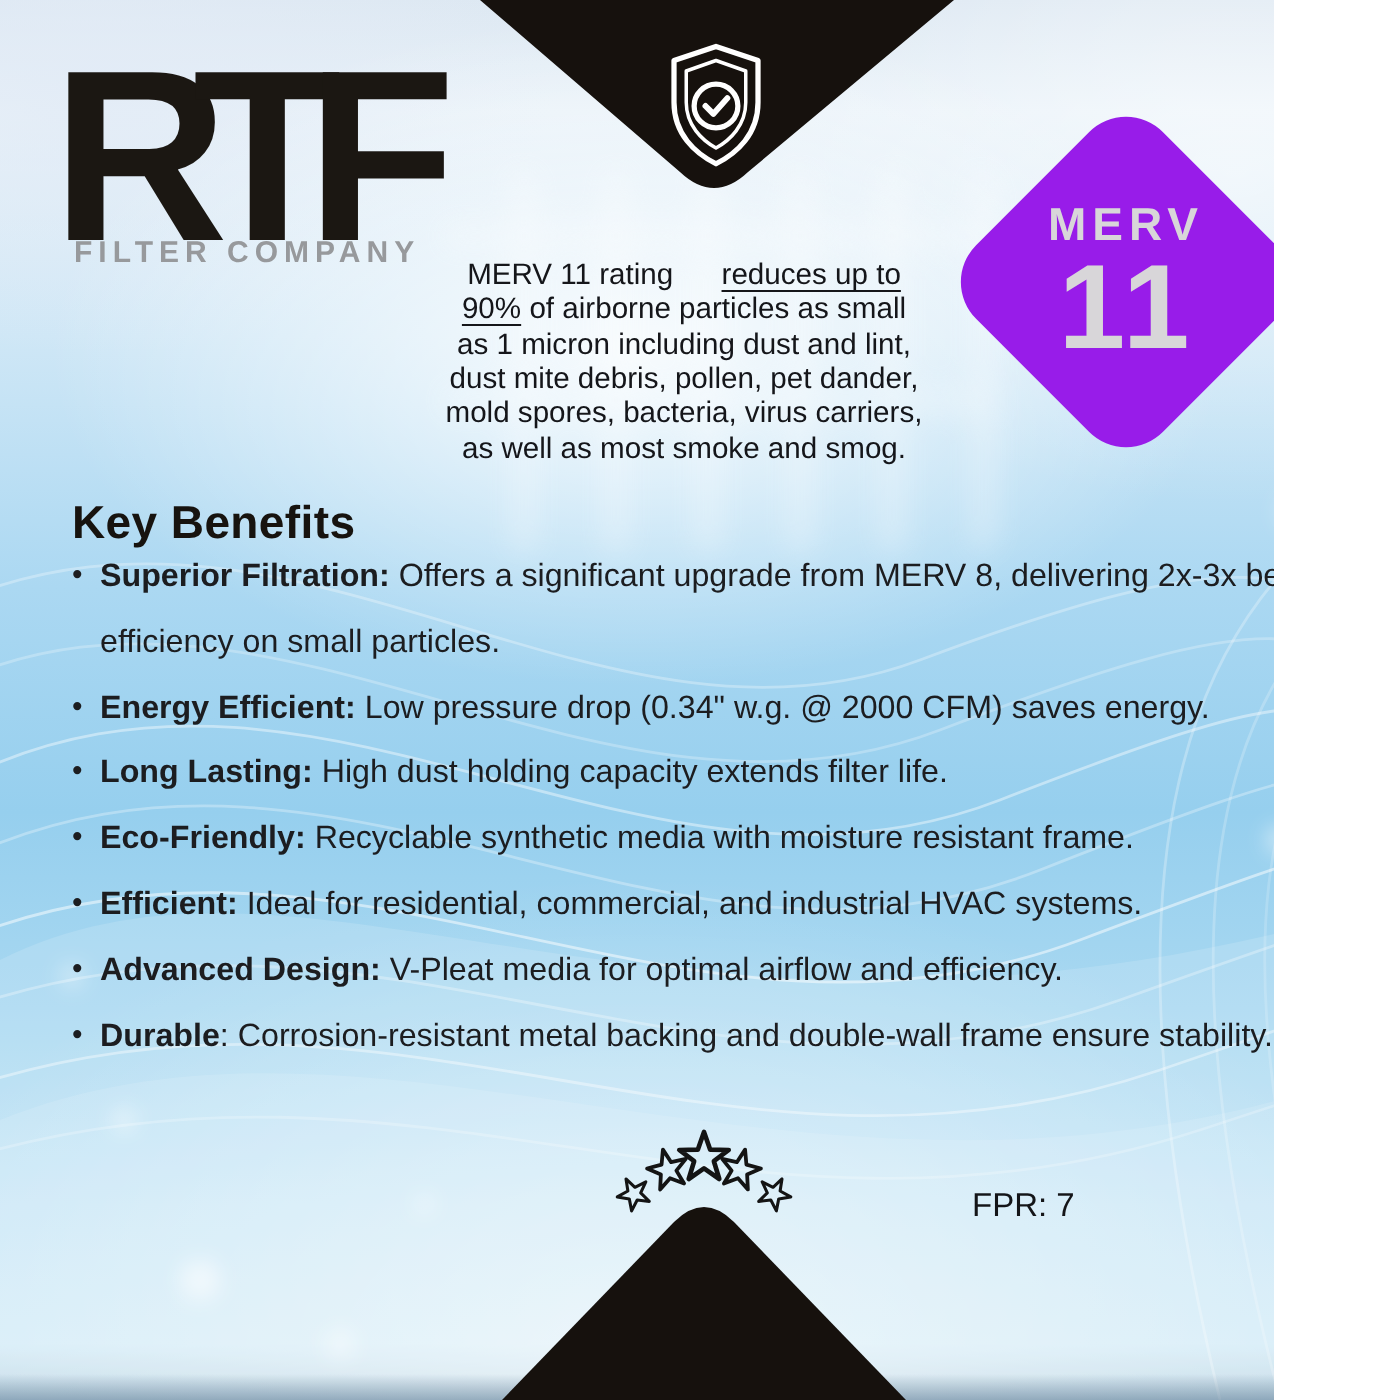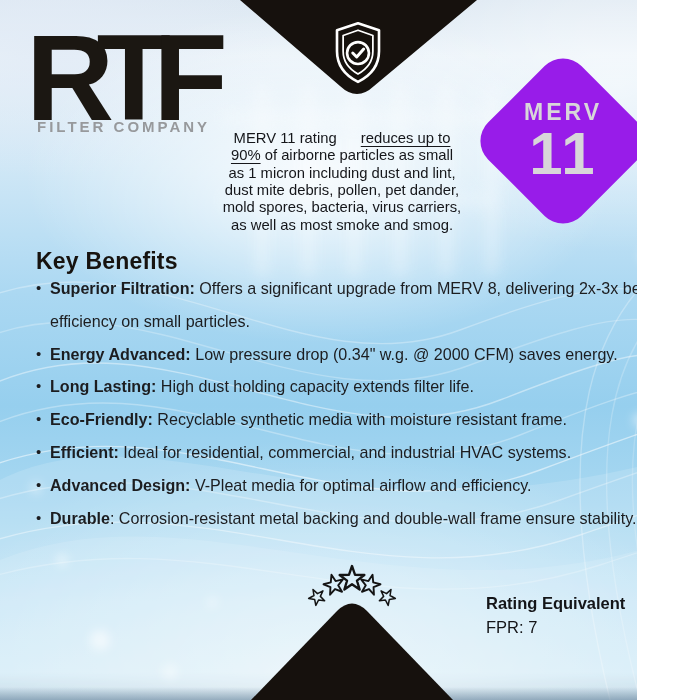--- a/index.html
+++ b/index.html
@@ -128,21 +128,21 @@
     <div class="diamond-inner">
       <div class="diamond-line1">MERV</div>
       <div class="diamond-line2">11</div>
     </div>
   </div>
 
   <h2 class="kb-heading">Key Benefits</h2>
 
   <ul class="benefits">
     <li><span class="b">Superior Filtration:</span><span> Offers a significant upgrade from MERV 8, delivering 2x-3x better efficiency on small particles.</span></li>
-    <li><span class="b">Energy Advanced:</span><span> Low pressure drop (0.34" w.g. @ 2000 CFM) saves energy.</span></li>
+    <li><span class="b">Energy Efficient:</span><span> Low pressure drop (0.34" w.g. @ 2000 CFM) saves energy.</span></li>
     <li><span class="b">Long Lasting:</span><span> High dust holding capacity extends filter life.</span></li>
     <li><span class="b">Eco-Friendly:</span><span> Recyclable synthetic media with moisture resistant frame.</span></li>
     <li><span class="b">Efficient:</span><span> Ideal for residential, commercial, and industrial HVAC systems.</span></li>
     <li><span class="b">Advanced Design:</span><span> V-Pleat media for optimal airflow and efficiency.</span></li>
     <li><span class="b">Durable</span><span>: Corrosion-resistant metal backing and double-wall frame ensure stability.</span></li>
   </ul>
 
   <svg class="stars" width="150" height="60" viewBox="0 0 150 60" aria-hidden="true">
     <defs>
       <path id="star" d="M0,-10 L2.35,-3.24 L9.51,-3.09 L3.8,1.24 L5.88,8.09 L0,4 L-5.88,8.09 L-3.8,1.24 L-9.51,-3.09 L-2.35,-3.24 Z"></path>
@@ -150,17 +150,16 @@
     <g stroke="#141414" fill="none" stroke-width="1.8" stroke-linejoin="round">
       <use href="#star" transform="translate(37,37) rotate(-28) scale(0.85)" vector-effect="non-scaling-stroke"></use>
       <use href="#star" transform="translate(54,25) rotate(-14) scale(1.05)" vector-effect="non-scaling-stroke"></use>
       <use href="#star" transform="translate(72,19) scale(1.3)" vector-effect="non-scaling-stroke"></use>
       <use href="#star" transform="translate(90,25) rotate(14) scale(1.05)" vector-effect="non-scaling-stroke"></use>
       <use href="#star" transform="translate(107,37) rotate(28) scale(0.85)" vector-effect="non-scaling-stroke"></use>
     </g>
   </svg>
 
   <div class="rating">
-    <div class="rating-heading">Rating Equivalent</div>
     <div>FPR: 7</div>
   </div>
 
 </div>
 
 </body></html>

